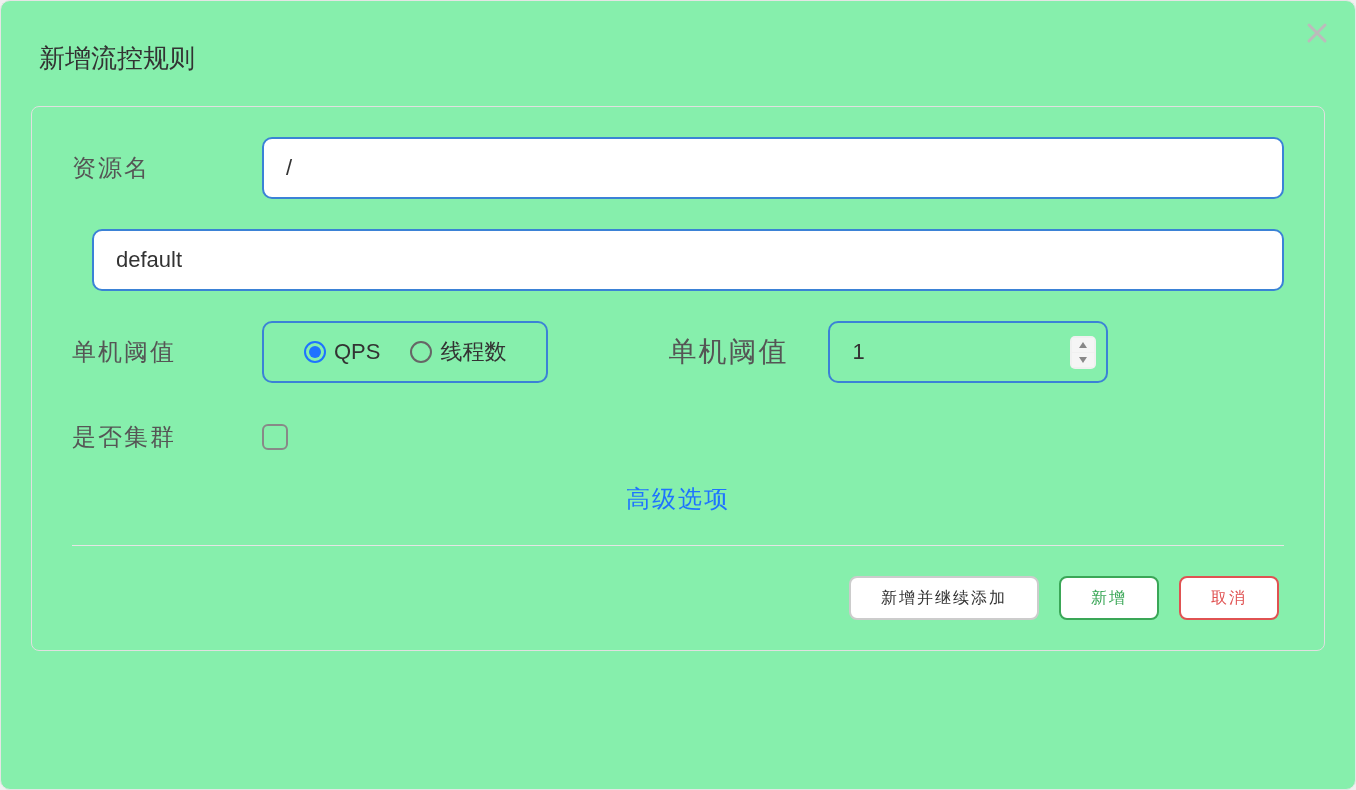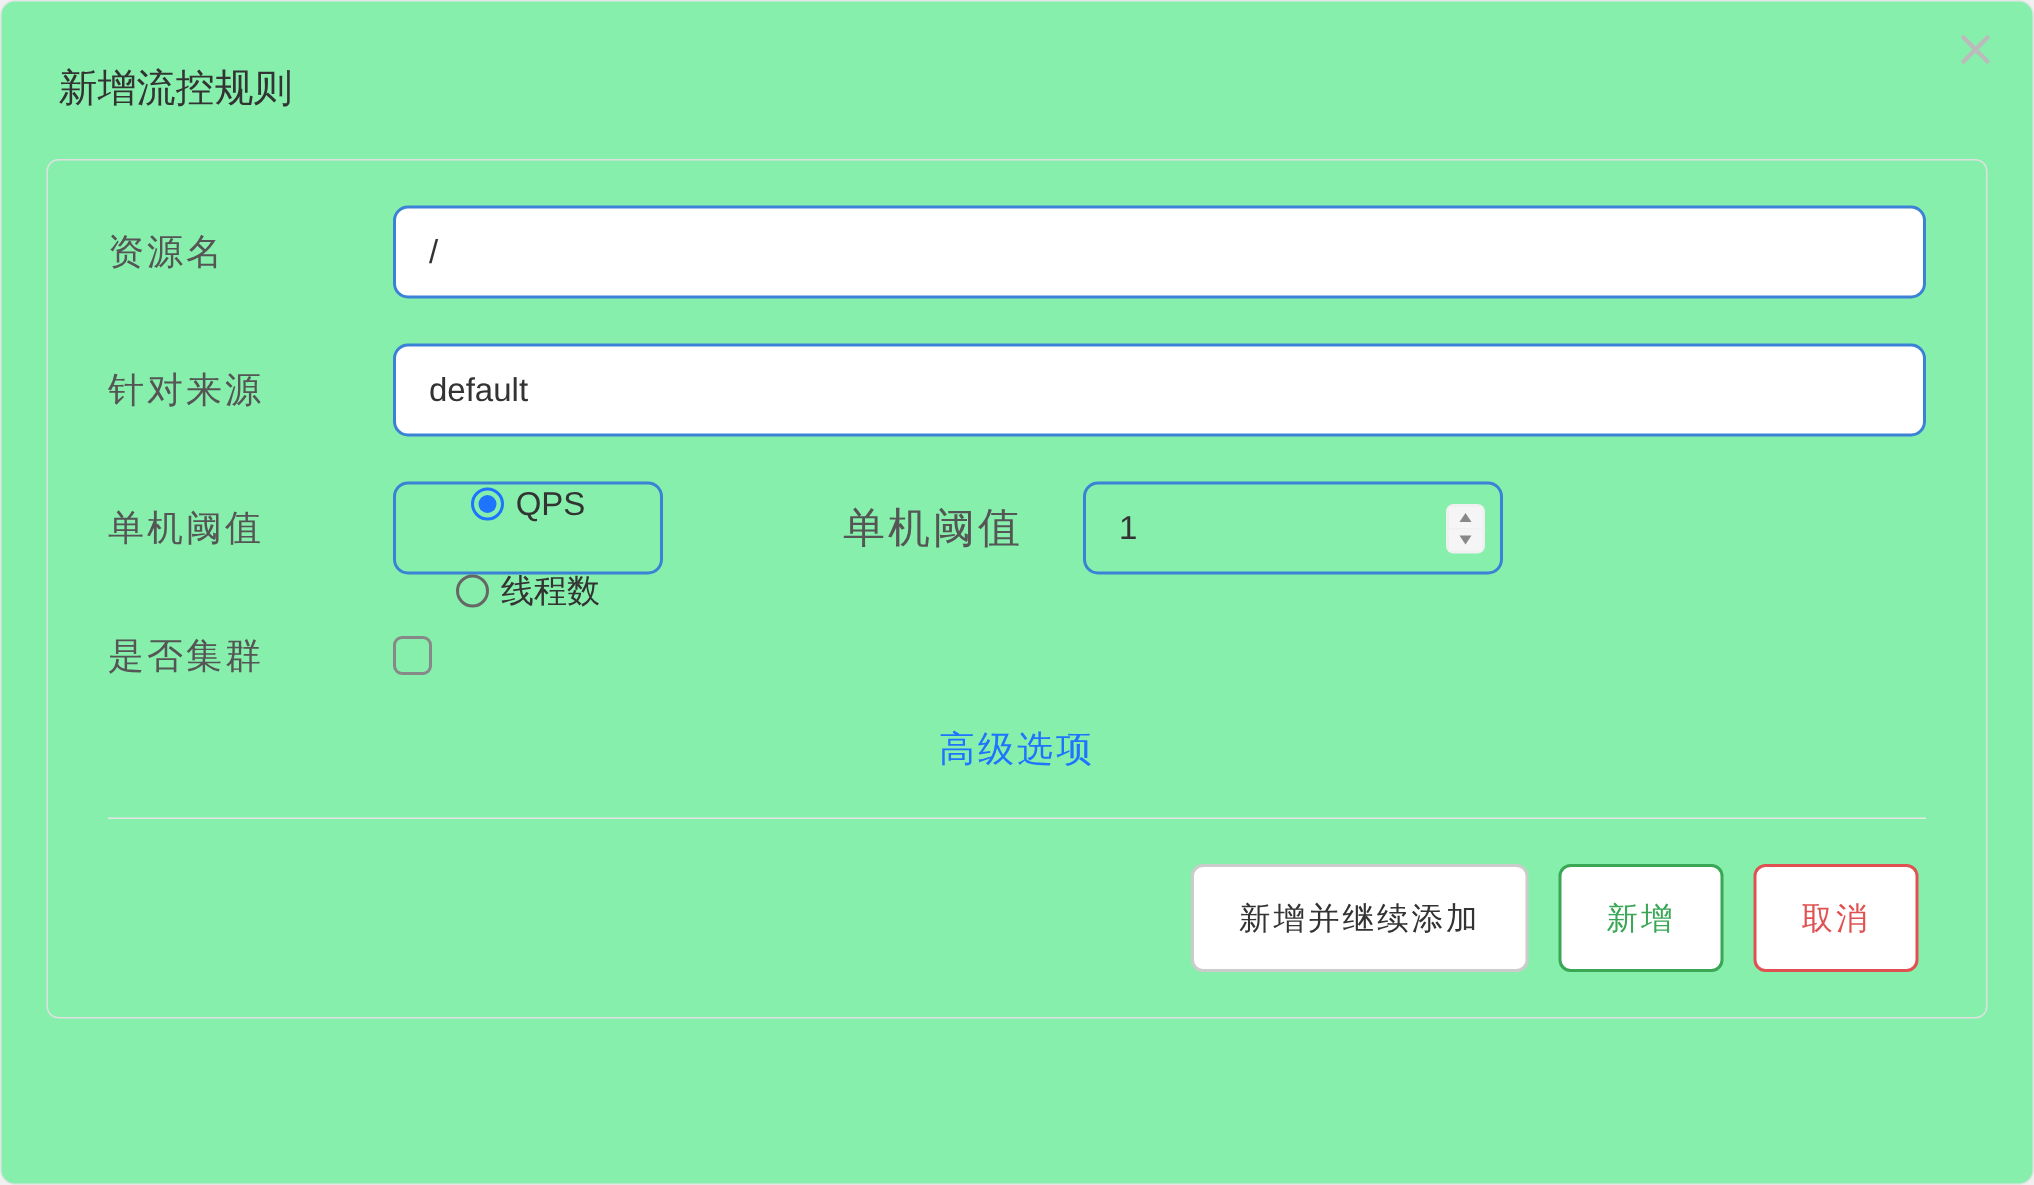--- a/index.html
+++ b/index.html
@@ -87,21 +87,20 @@
     }
     .radio-box {
       border: 2px solid #3b82d6;
       border-radius: 10px;
       height: 62px;
       display: inline-flex;
       align-items: center;
       padding: 0 40px;
       gap: 30px;
       margin-left: 20px;
-      flex-direction: column;
     }
     .radio-item {
       display: inline-flex;
       align-items: center;
       cursor: pointer;
       font-size: 22px;
       color: #333;
       gap: 8px;
     }
     .radio-circle {
@@ -196,24 +195,24 @@
       border-top: 1px solid #e5e5e5;
       margin: 0 0 30px 0;
     }
     .button-row {
       display: flex;
       justify-content: flex-end;
       gap: 20px;
       padding: 0 5px;
     }
     .btn {
-      height: 72px;
+      height: 44px;
       border-radius: 8px;
       padding: 0 30px;
-      font-size: 21px;
+      font-size: 16px;
       cursor: pointer;
       background: #fff;
       outline: none;
       display: inline-flex;
       align-items: center;
       justify-content: center;
       letter-spacing: 2px;
     }
     .btn-default {
       border: 2px solid #ccc;
@@ -244,21 +243,20 @@
   <div class="form-panel">
 
     <div class="form-row">
       <div class="form-label">资源名</div>
       <div class="form-control-wrap">
         <input type="text" class="text-input" value="/" style="">
       </div>
     </div>
 
     <div class="form-row">
-      <div class="form-label">针对来源</div>
       <div class="form-control-wrap">
         <input type="text" class="text-input" value="default" style="">
       </div>
     </div>
 
     <div class="threshold-row">
       <div class="form-label">单机阈值</div>
       <div class="radio-box">
         <label class="radio-item">
           <span class="radio-circle selected">

